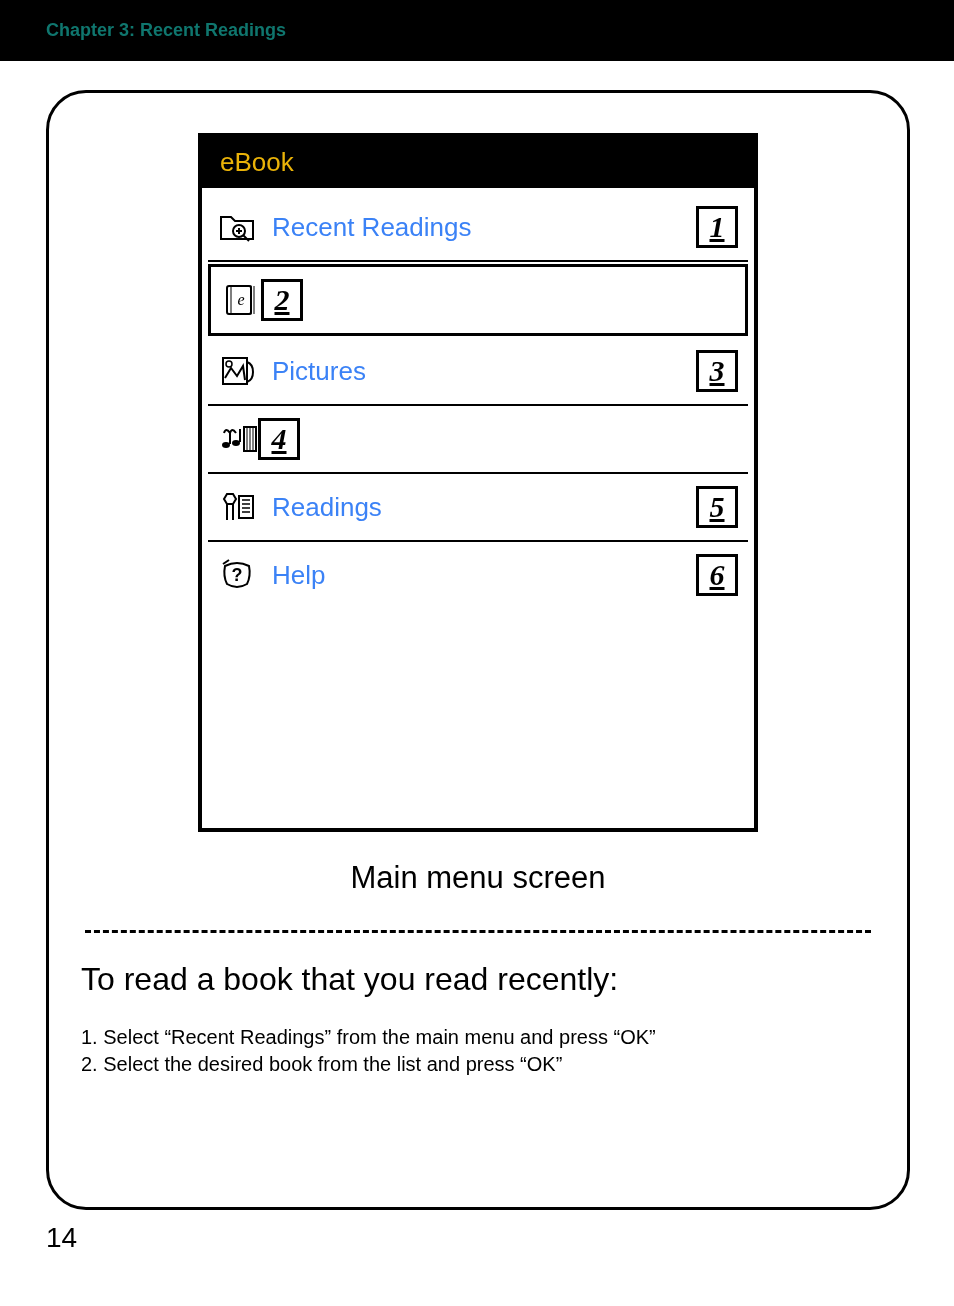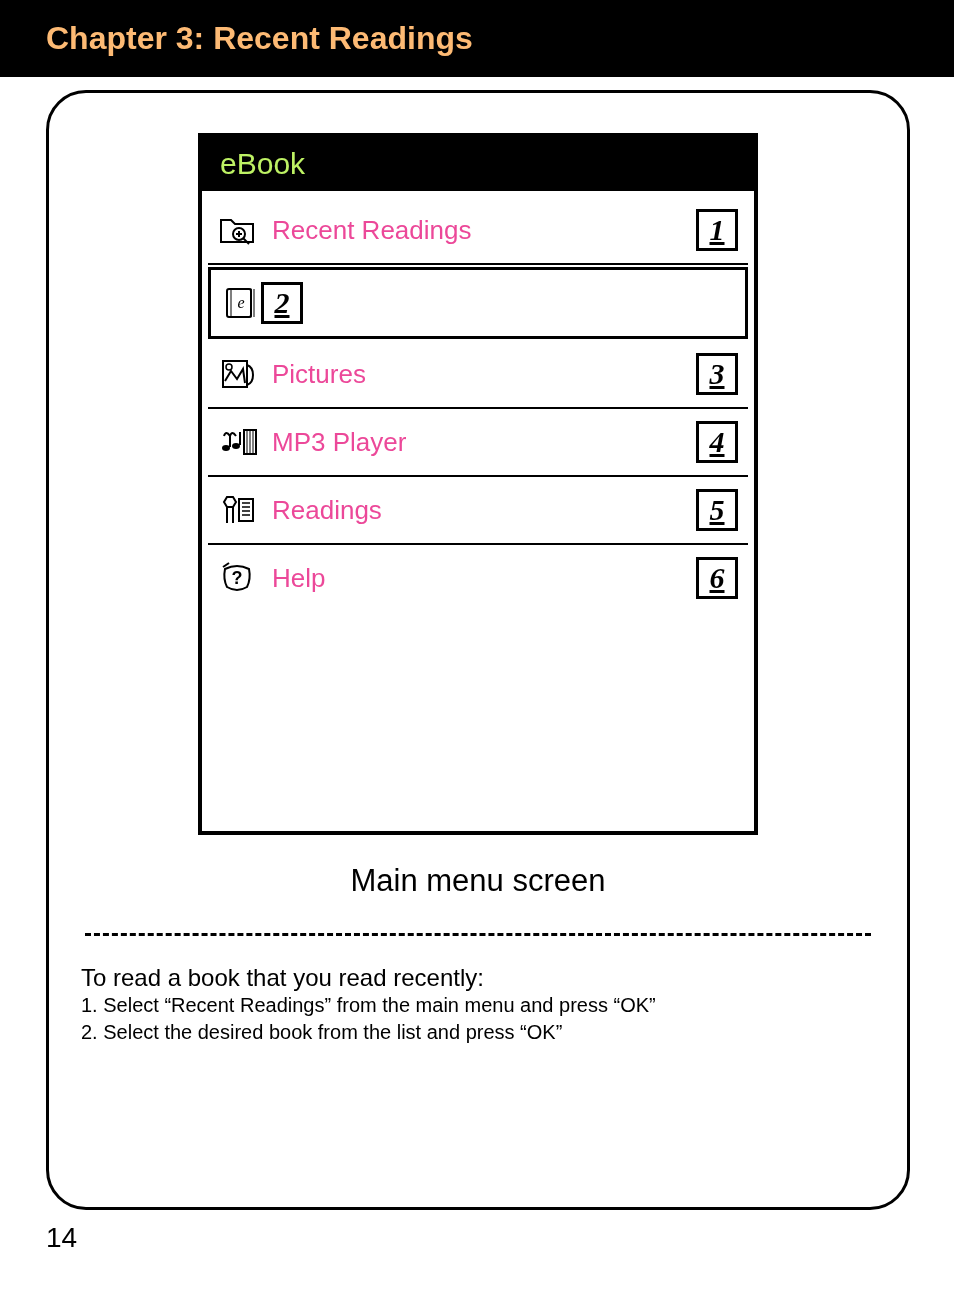--- a/index.html
+++ b/index.html
@@ -5,23 +5,23 @@
   * { margin: 0; padding: 0; box-sizing: border-box; }
   body {
     width: 954px;
     height: 1306px;
     background: #fff;
     font-family: Arial, Helvetica, sans-serif;
     position: relative;
   }
   .chapter-header {
     background: #000;
-    color: #fdba74;
+    color: #0f766e;
     font-weight: bold;
-    font-size: 32px;
+    font-size: 18px;
     padding: 20px 0 20px 46px;
     width: 100%;
   }
   .page-frame {
     position: absolute;
     top: 90px;
     left: 46px;
     right: 44px;
     height: 1120px;
     border: 3px solid #000;
@@ -29,22 +29,22 @@
     padding: 40px 32px 30px 32px;
   }
   .device-screen {
     width: 560px;
     margin: 0 auto;
     border: 4px solid #000;
     background: #fff;
   }
   .device-header {
     background: #000;
-    color: #bef264;
-    font-size: 30px;
+    color: #eab308;
+    font-size: 26px;
     padding: 10px 18px;
   }
   .menu-list {
     padding: 6px 6px 220px 6px;
   }
   .menu-item {
     display: flex;
     align-items: center;
     padding: 12px 10px 12px 10px;
     border-bottom: 2px solid #000;
@@ -58,21 +58,21 @@
   .menu-icon {
     width: 40px;
     height: 36px;
     flex: 0 0 40px;
     display: flex;
     align-items: center;
     justify-content: center;
   }
   .menu-label {
     font-size: 26px;
-    color: #ec4899;
+    color: #3b82f6;
     margin-left: 14px;
     flex: 1;
   }
   .menu-num {
     width: 42px;
     height: 42px;
     border: 3px solid #000;
     display: flex;
     align-items: center;
     justify-content: center;
@@ -94,21 +94,22 @@
     border-top: 3px dashed #000;
     height: 0;
   }
   .section-title {
     font-weight: bold;
     text-decoration: underline;
     font-size: 24px;
     margin-bottom: 26px;
   }
   .intro-text {
-    font-size: 24px;
+    font-size: 32px;
+    margin-bottom: 26px;
   }
   .steps {
     font-size: 20px;
     line-height: 1.35;
   }
   .page-number {
     position: absolute;
     left: 46px;
     top: 1222px;
     font-weight: normal;
@@ -174,21 +175,20 @@
             <ellipse cx="8" cy="22" rx="4" ry="3" fill="#000"></ellipse>
             <ellipse cx="18" cy="20" rx="4" ry="3" fill="#000"></ellipse>
             <line x1="12" y1="8" x2="12" y2="21" stroke="#000" stroke-width="2"></line>
             <line x1="22" y1="6" x2="22" y2="19" stroke="#000" stroke-width="2"></line>
             <rect x="26" y="4" width="12" height="24" fill="#fff" stroke="#000" stroke-width="2"></rect>
             <line x1="29" y1="4" x2="29" y2="28" stroke="#000" stroke-width="1"></line>
             <line x1="32" y1="4" x2="32" y2="28" stroke="#000" stroke-width="1"></line>
             <line x1="35" y1="4" x2="35" y2="28" stroke="#000" stroke-width="1"></line>
           </svg>
         </span>
-        <span class="menu-label">MP3 Player</span>
         <span class="menu-num">4</span>
       </div>
 
       <div class="menu-item">
         <span class="menu-icon">
           <svg width="38" height="34" viewBox="0 0 38 34">
             <path d="M8 4 l6 0 l3 5 l-3 5 l-6 0 l-3 -5 z" fill="#fff" stroke="#000" stroke-width="2"></path>
             <line x1="8" y1="14" x2="8" y2="30" stroke="#000" stroke-width="2"></line>
             <line x1="14" y1="14" x2="14" y2="30" stroke="#000" stroke-width="2"></line>
             <rect x="20" y="6" width="14" height="22" fill="#fff" stroke="#000" stroke-width="2"></rect>

